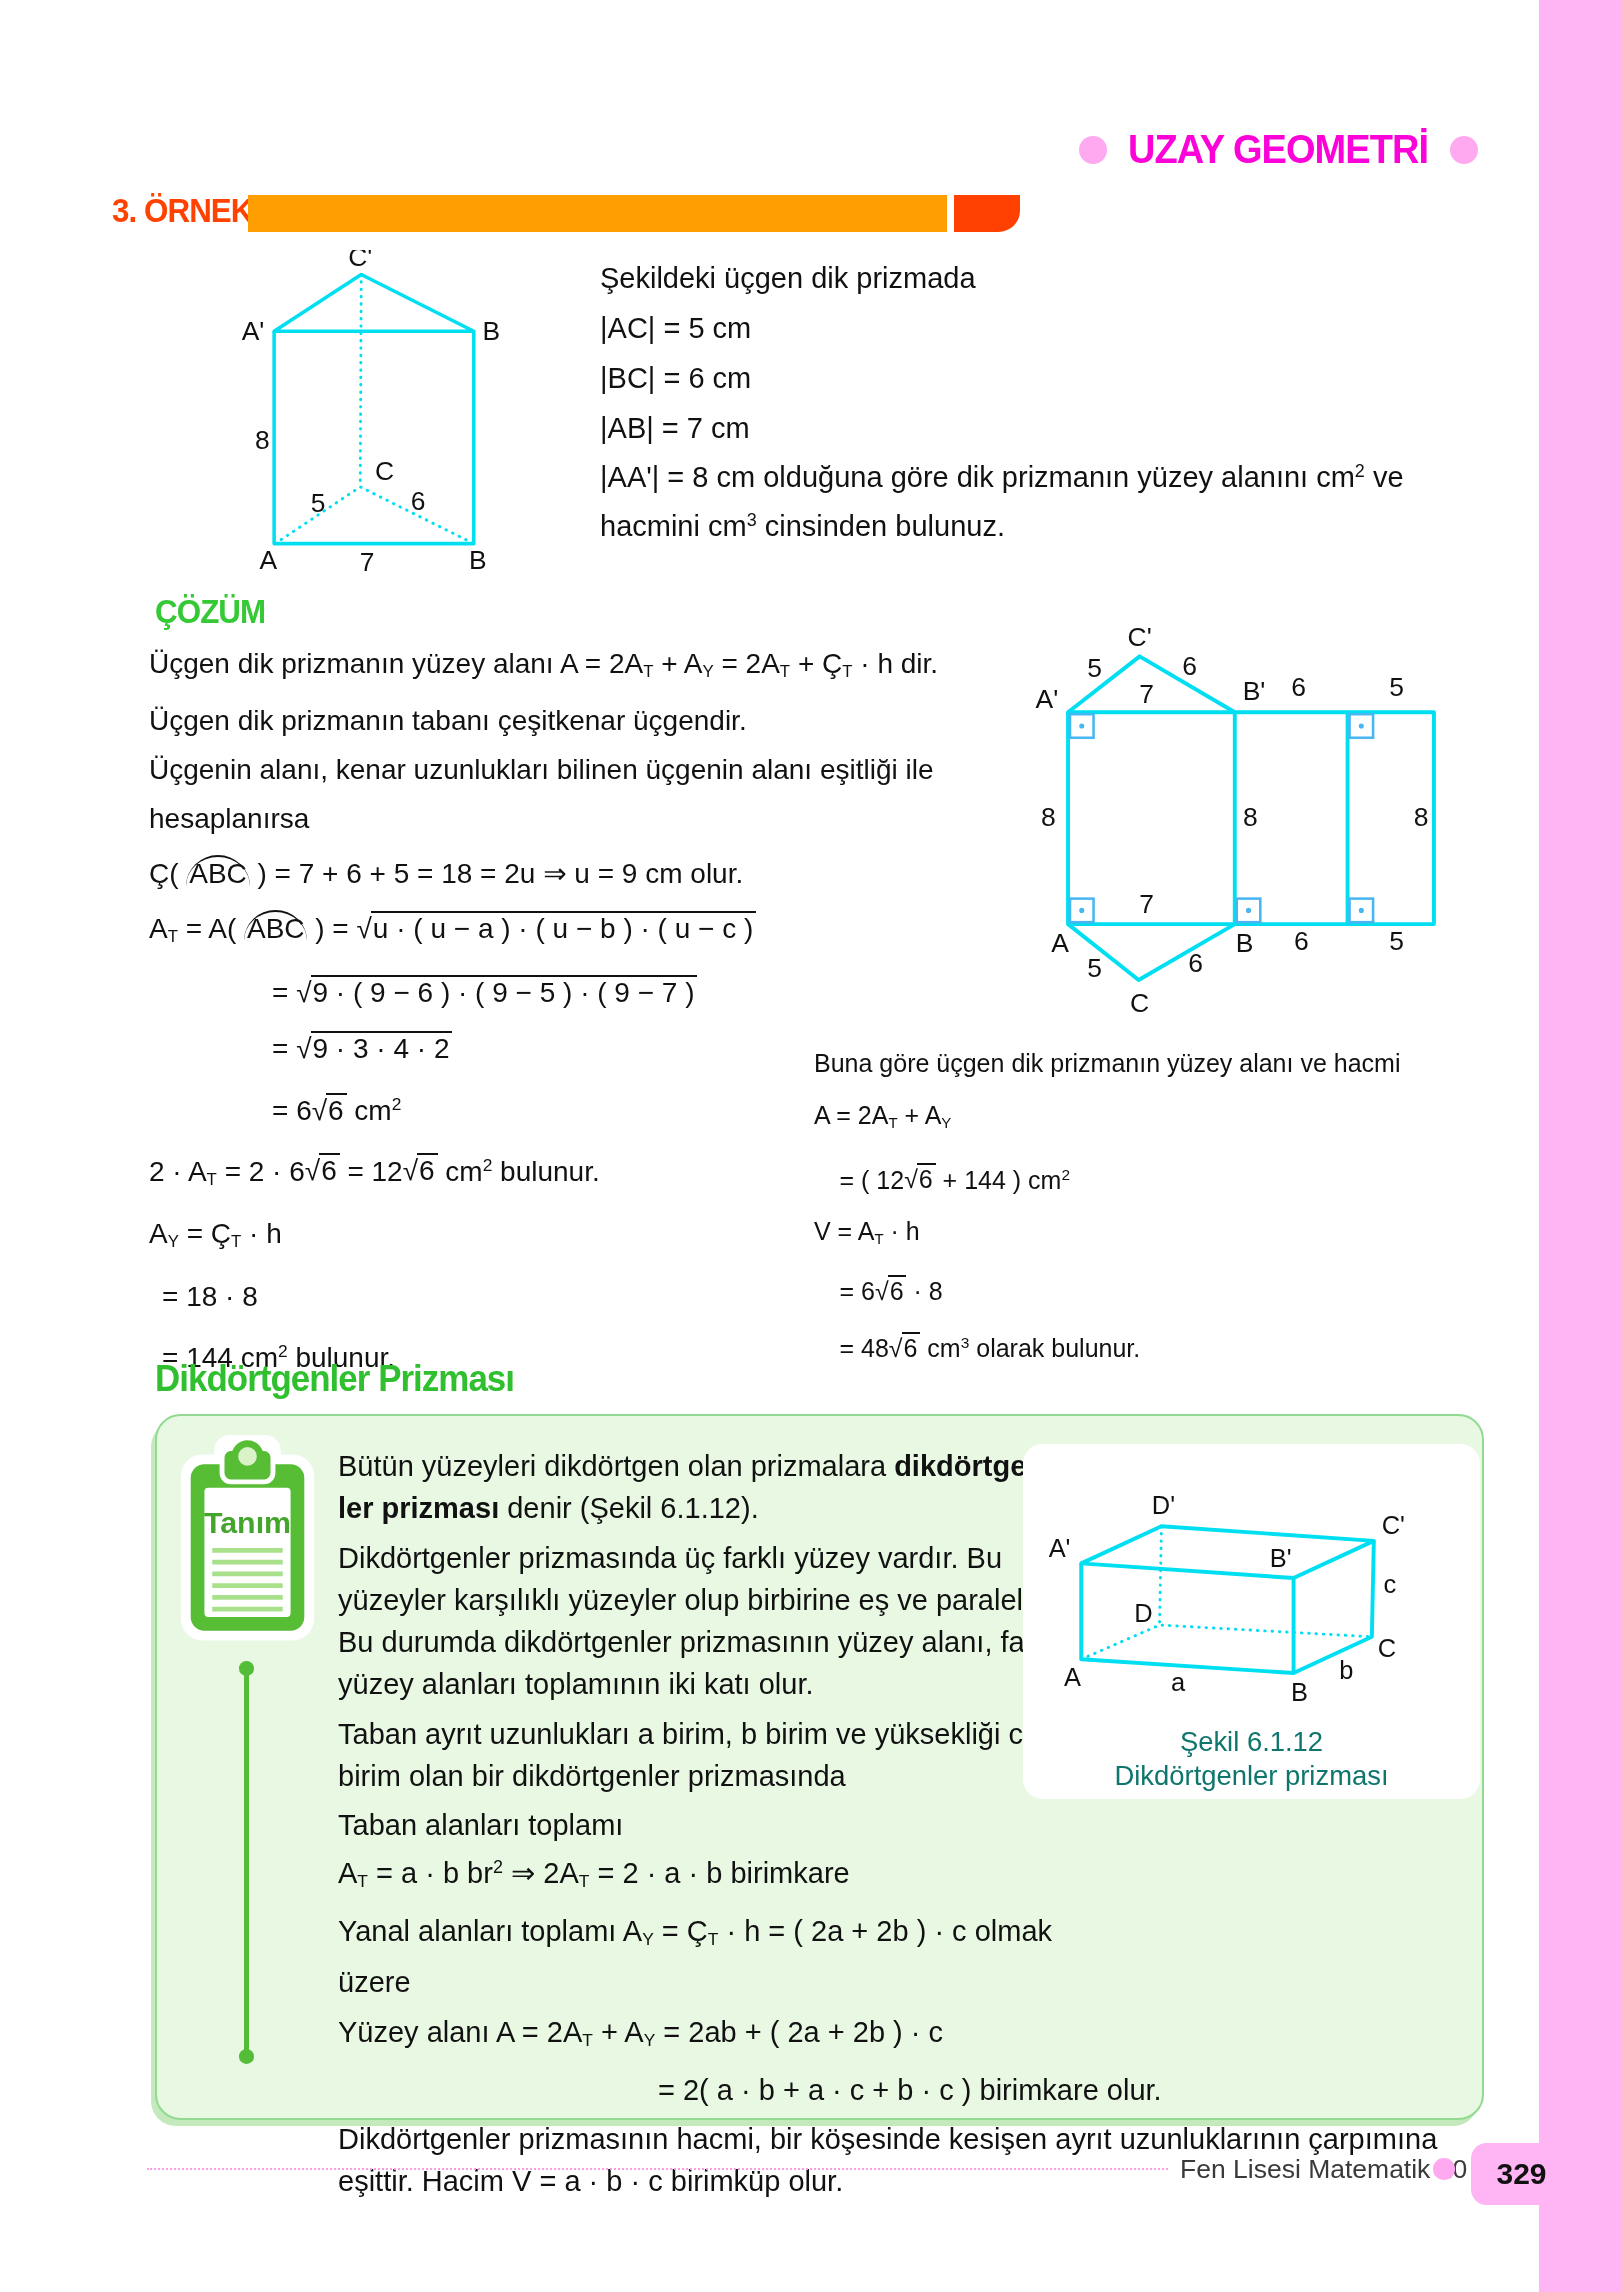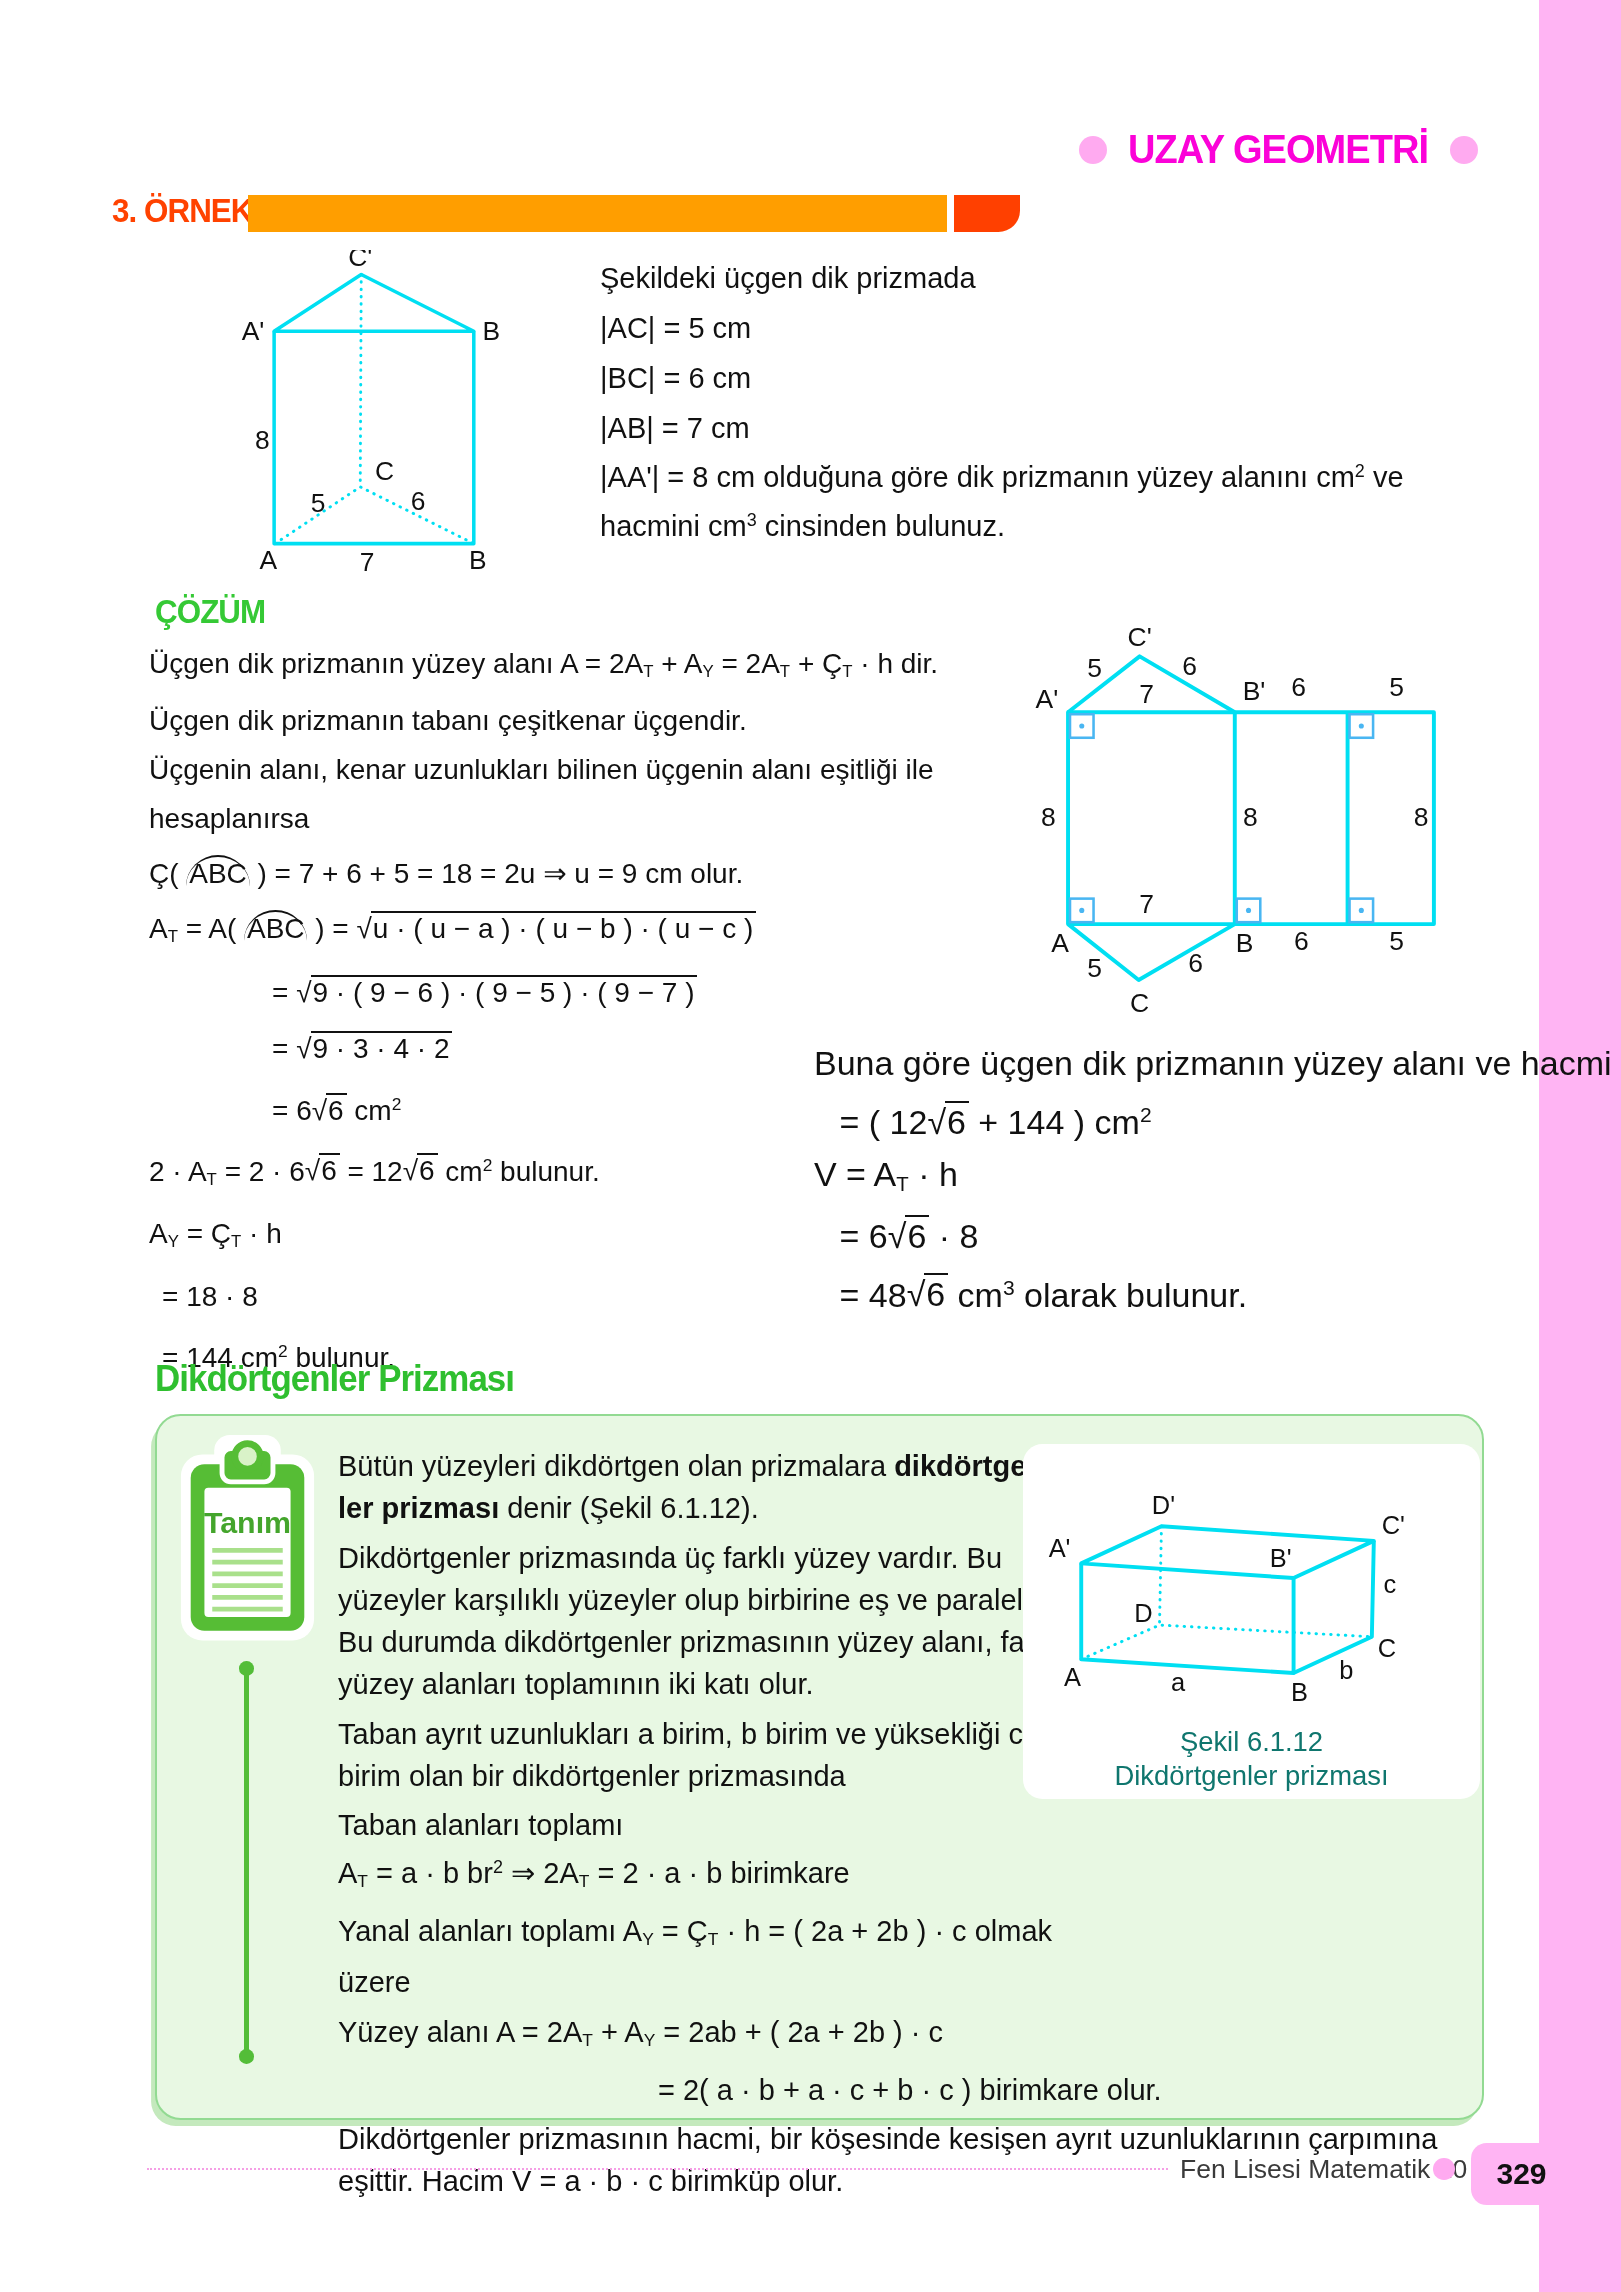--- a/index.html
+++ b/index.html
@@ -25,21 +25,21 @@
   .lines{position:absolute;}
   .mline{white-space:nowrap;}
   #problem-lines{left:600px;top:257px;font-size:29px;}
   #problem-lines .mline{line-height:43px;}
   #problem-lines .gap{margin-top:6.9px;}
   #sol-left{left:149px;top:639px;font-size:28px;}
   #sol-left .mline{line-height:49px;}
   #sol-left .gap{margin-top:5.9px;}
   #sol-left .ind1{margin-left:123px;margin-top:7px;}
   #sol-left .ind2{margin-left:13px;}
-  #sol-right{left:814px;top:1037px;font-size:34px;}
+  #sol-right{left:814px;top:1037px;font-size:25px;}
   #sol-right .mline{line-height:52px;}
   #sol-right .ind1{margin-left:25.5px;}
   #box-text{left:338px;top:1445px;font-size:29px;}
   #box-text .mline{line-height:42px;}
   #box-text .gap{margin-top:7.8px;}
   #box-text .ind3{margin-left:320px;}
   
   sub{font-size:.6em;vertical-align:-.25em;}
   sup{font-size:.62em;vertical-align:.55em;}
   .sq{display:inline-block;}
@@ -167,20 +167,21 @@
       <text x="288" y="334" text-anchor="middle">6</text>
       <text x="385" y="334" text-anchor="middle">5</text>
       <text x="77" y="362" text-anchor="middle">5</text>
       <text x="180" y="357" text-anchor="middle">6</text>
       <text x="123" y="398" text-anchor="middle">C</text>
     </g>
   </svg>
 
   <div id="sol-right" class="lines">
       <div class="mline">Buna göre üçgen dik prizmanın yüzey alanı ve hacmi</div>
+      <div class="mline">A = 2A<sub>T</sub> + A<sub>Y</sub></div>
       <div class="mline ind1">= ( 12<span class="sq">√<span class="rd">6</span></span> + 144 ) cm<sup>2</sup></div>
       <div class="mline">V = A<sub>T</sub> · h</div>
       <div class="mline ind1">= 6<span class="sq">√<span class="rd">6</span></span> · 8</div>
       <div class="mline ind1">= 48<span class="sq">√<span class="rd">6</span></span> cm<sup>3</sup>  olarak  bulunur.</div>
     </div>
 
   <div class="sechead">Dikdörtgenler Prizması</div>
 
   <div class="defbox"></div>
 

